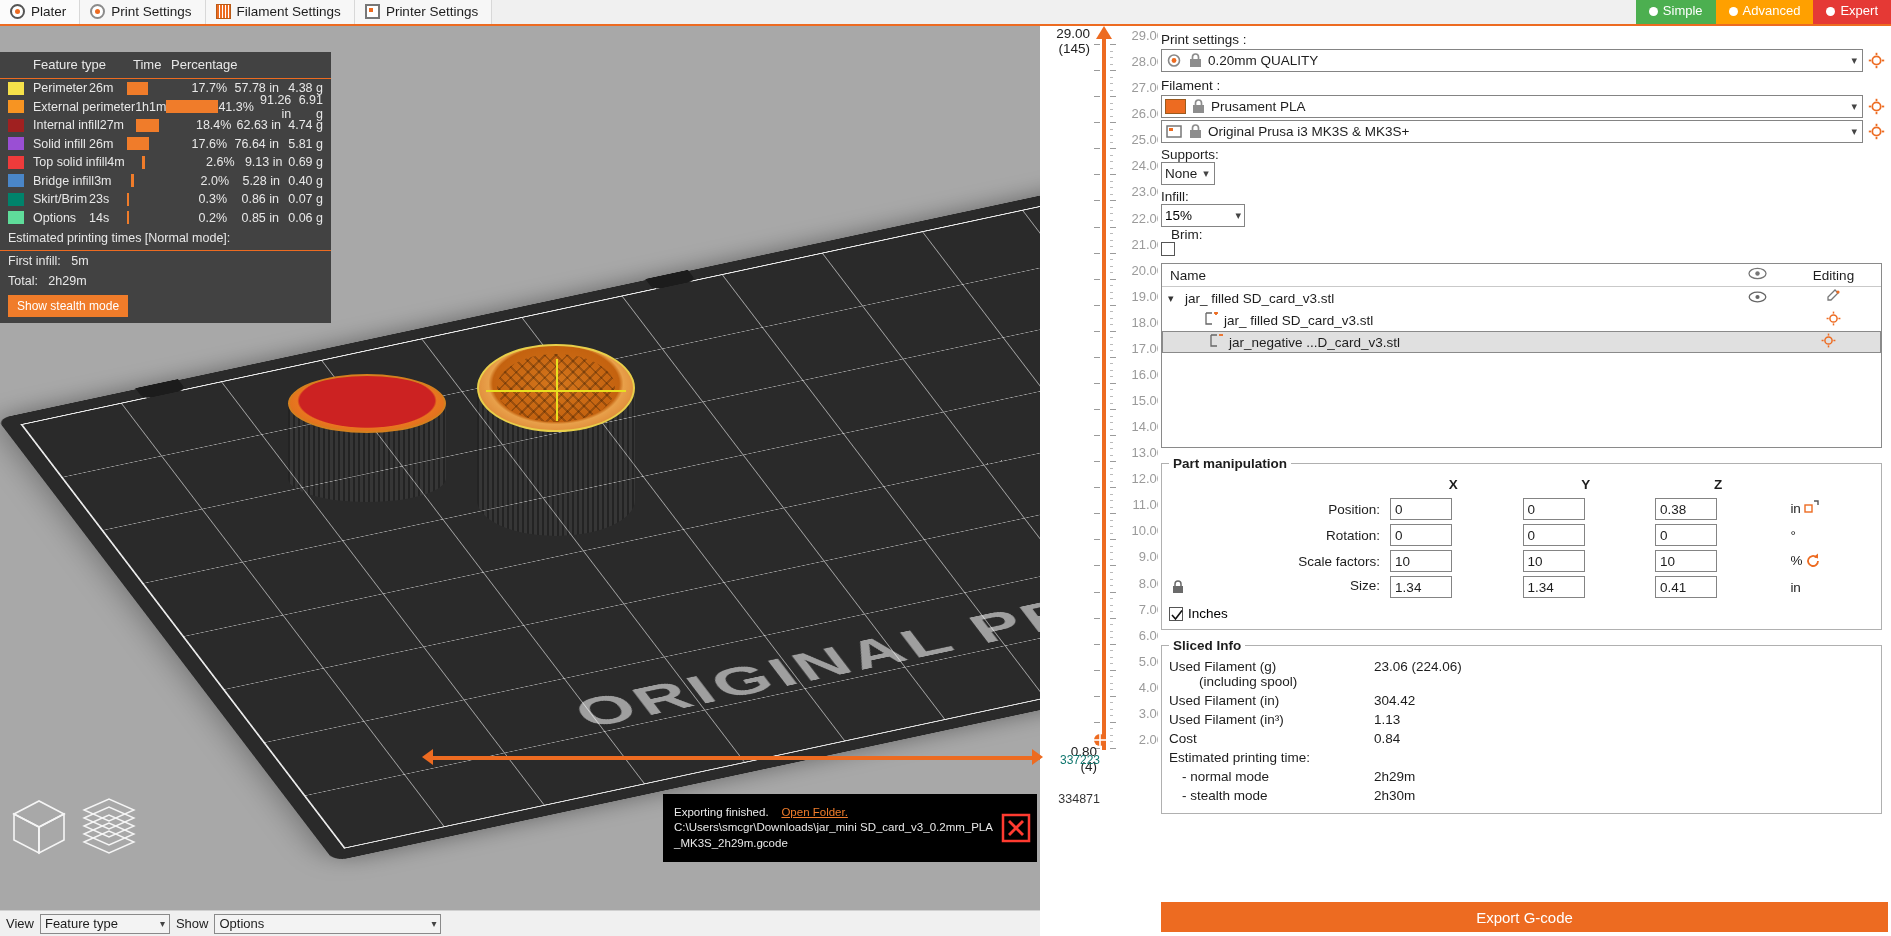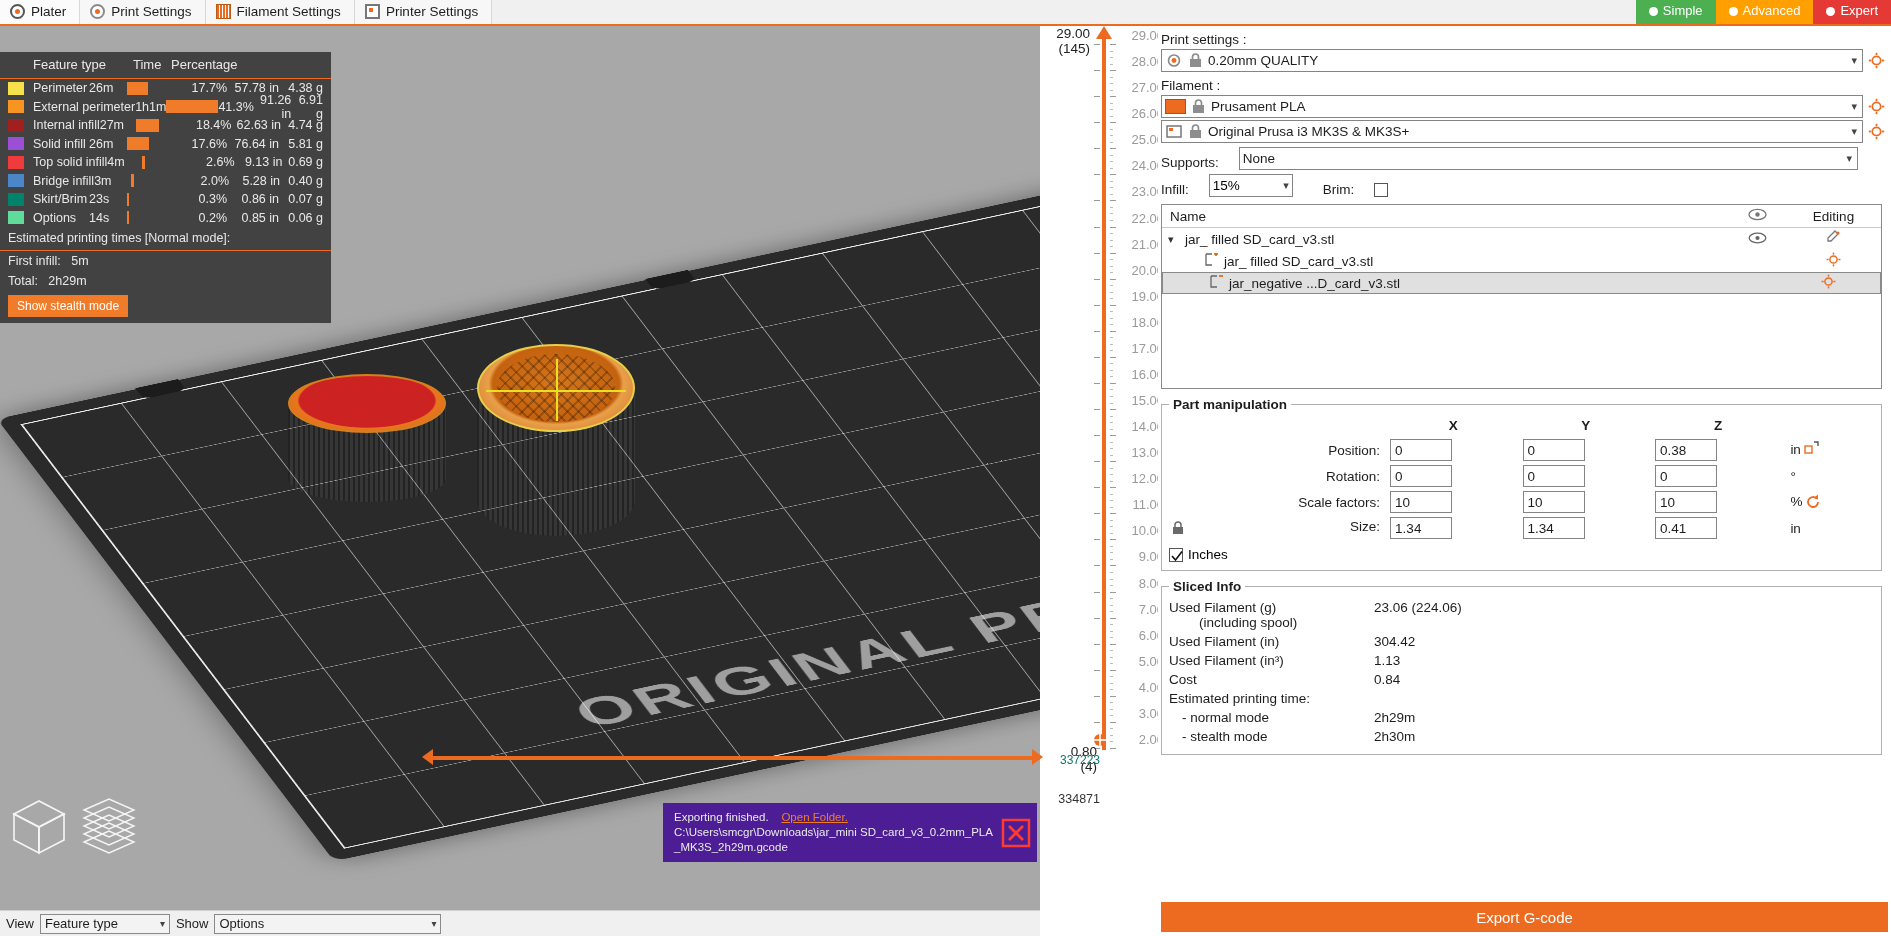--- a/index.html
+++ b/index.html
@@ -121,22 +121,22 @@
     font-size:12px; padding:4px 9px; cursor:pointer; border:none;
   }
 
   
   .vcube { position:absolute; left:8px; bottom:52px; width:62px; height:62px; }
   .vcube svg, .vlayers svg { display:block; }
   .vlayers { position:absolute; left:78px; bottom:52px; width:62px; height:62px; }
 
   
   .notif {
-    position:absolute; left:663px; bottom:48px; width:374px; height:59px;
-    background:#4c1d95; color:#e9e9e9; font-size:11.5px;
+    position:absolute; left:663px; bottom:48px; width:374px; height:68px;
+    background:#000000; color:#e9e9e9; font-size:11.5px;
     display:flex; align-items:center; padding:0 6px 0 11px; z-index:50;
   }
   .notif .ntext { flex:1 1 auto; line-height:1.32; }
   .notif .nlink { color:#f07c2a; text-decoration:underline; cursor:pointer; }
   .notif .nclose { width:30px; height:30px; flex:0 0 30px; cursor:pointer; }
 
   
   .bottombar {
     position:absolute; left:0; top:910px; width:1063px; height:26px;
     background:#f0f0f0; display:flex; align-items:center; gap:6px; padding:0 6px;
@@ -180,21 +180,21 @@
     flex:1 1 auto; height:23px; border:1px solid #848484; background:#fff;
     display:flex; align-items:center; padding:0 3px; font-size:13.5px; color:#1d1d1d;
     gap:6px; cursor:pointer;
   }
   .combo .cchev { margin-left:auto; color:#444; font-size:11px; padding-right:2px; }
   .swatch { width:21px; height:15px; background:#ed6b21; border:1px solid #9a5a1e; flex:0 0 21px; }
   .gearbtn { width:17px;height:17px; flex:0 0 17px; cursor:pointer; }
   .lockico { width:13px;height:15px;flex:0 0 13px; }
   .pico { width:18px;height:15px;flex:0 0 18px; }
 
-  .rowline { display:flex; align-items:flex-end; gap:20px; margin:4px 0 0 3px; }
+  .rowline { display:flex; align-items:flex-start; gap:0; margin:4px 0 0 3px;flex-direction:column; }
   .rowline .t { font-size:13.5px; color:#1d1d1d; }
   .smallcombo { height:23px; width:84px; border:1px solid #848484; background:#fff; display:flex; align-items:center; padding:0 3px; font-size:13.5px; cursor:pointer; }
   .smallcombo .cchev{ margin-left:auto; color:#444; font-size:11px;}
   .cbox { width:14px;height:14px;border:1px solid #555; background:#fff; display:inline-block; cursor:pointer; }
 
   
   .objlist { margin:7px 3px 0 3px; border:1px solid #8a8a8a; height:185px; background:#fff; position:relative; }
   .objhead { display:flex; align-items:center; height:23px; border-bottom:1px solid #c9c9c9; font-size:13.5px; color:#1d1d1d; }
   .objhead .c-name{ flex:1 1 auto; padding-left:8px;}
   .objhead .c-eye{ width:58px; text-align:center;}

